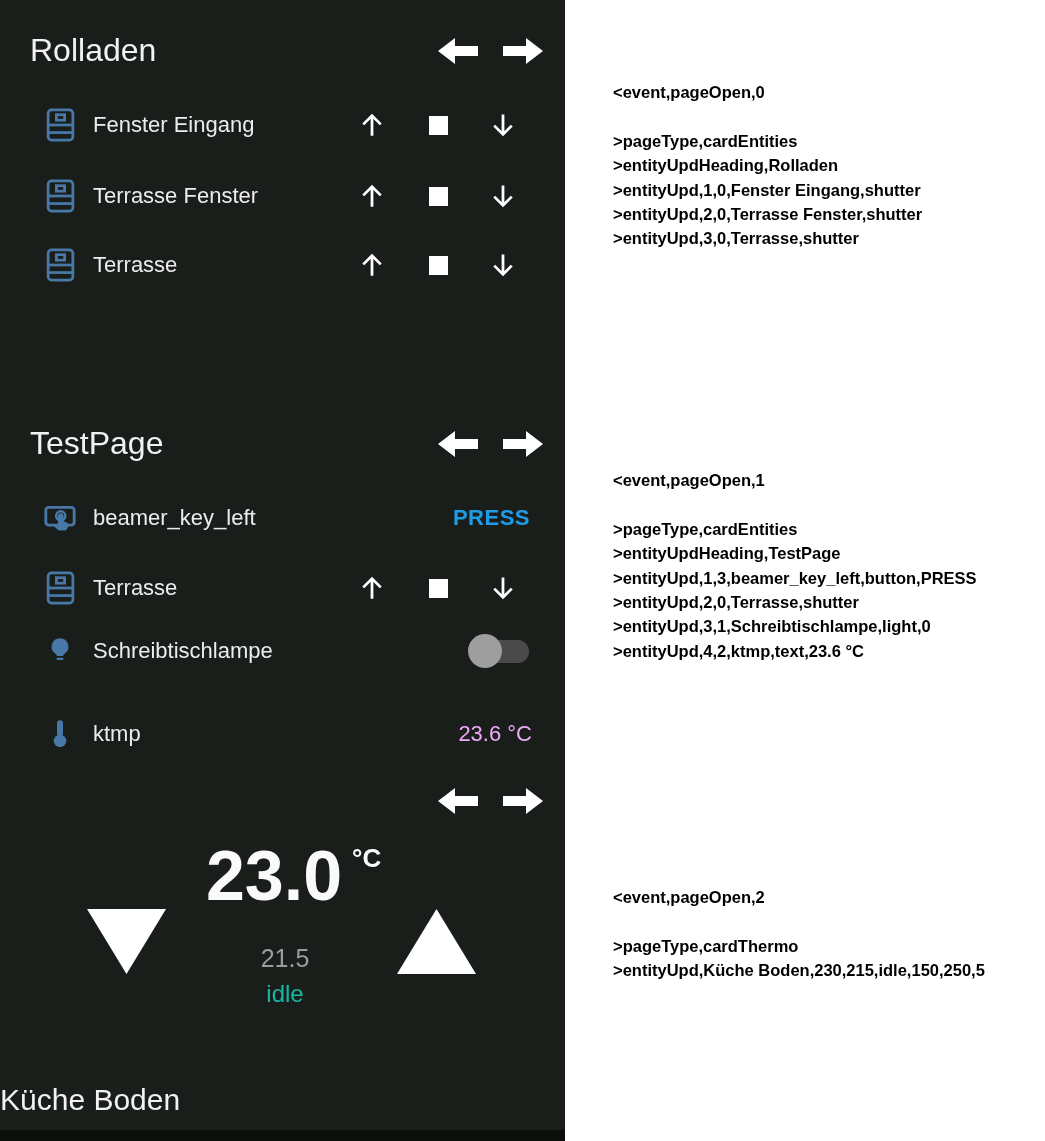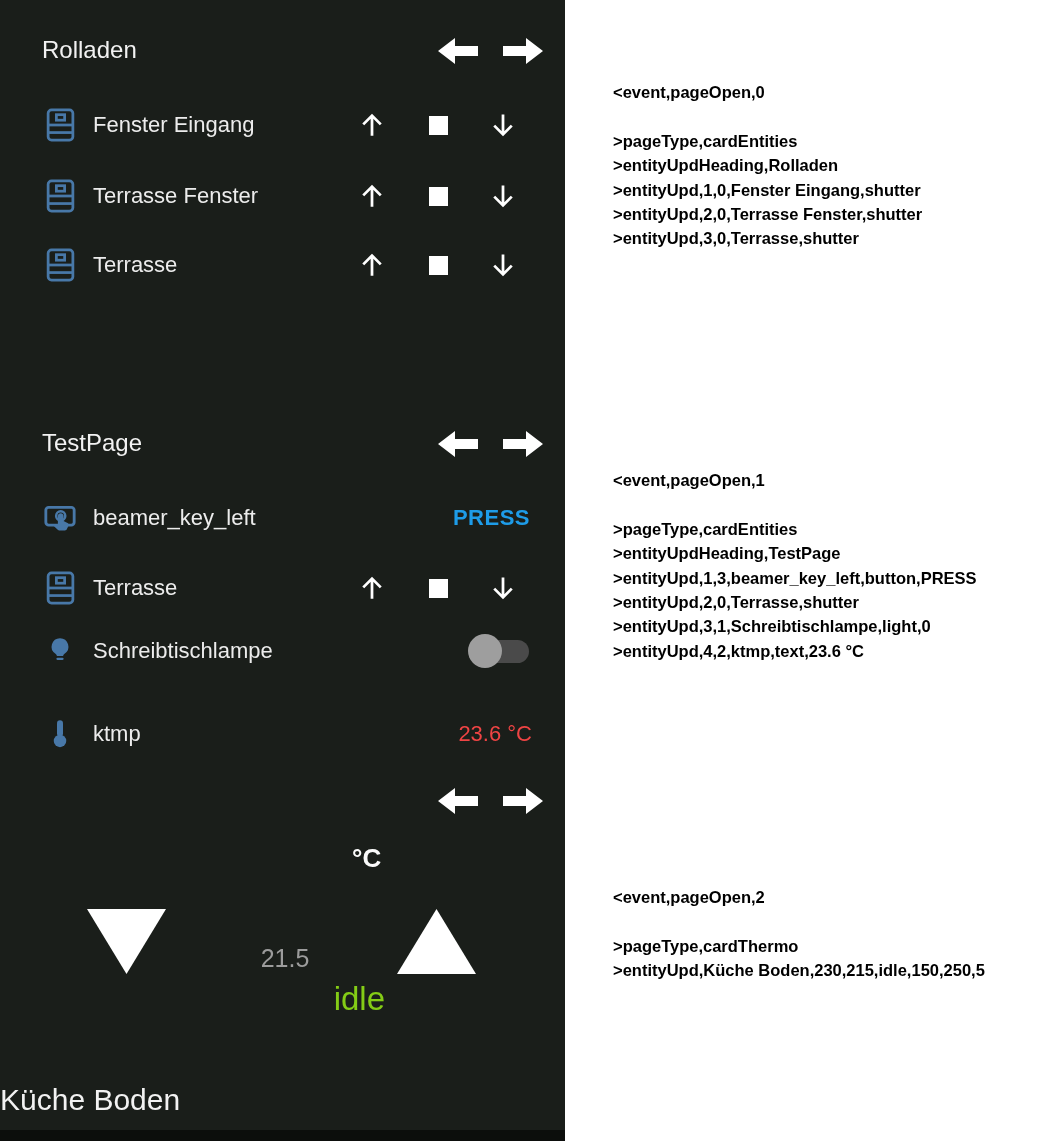--- a/index.html
+++ b/index.html
@@ -2,47 +2,47 @@
 <html><head>
 <meta charset="utf-8">
 <style>
   html,body{margin:0;padding:0;}
   body{width:1045px;height:1141px;position:relative;background:#ffffff;
        font-family:"Liberation Sans",sans-serif;overflow:hidden;}
 
   
   .device-col{position:absolute;left:0;top:0;width:565px;height:1141px;background:#1a1e1a;}
   .page{position:absolute;left:0;width:565px;}
-  .page-heading{position:absolute;left:30px;font-size:24px;font-weight:400;color:#f2f2f2;line-height:34px;margin-left:12px;}
+  .page-heading{position:absolute;left:30px;font-size:32px;font-weight:400;color:#f2f2f2;line-height:34px;}
   .nav-arrow{position:absolute;width:40px;height:32px;cursor:pointer;}
   .nav-left{left:438px;} .nav-right{left:503px;}
 
   .row{position:absolute;left:0;width:565px;height:44px;}
   .eicon{position:absolute;left:42px;top:3px;width:36px;height:38px;display:flex;align-items:center;justify-content:center;}
   .elabel{position:absolute;left:93px;top:0;font-size:22px;color:#ececec;line-height:44px;white-space:nowrap;}
   .ctl{position:absolute;top:6px;width:32px;height:32px;display:flex;align-items:center;justify-content:center;cursor:pointer;}
   .ctl-up{left:356px;} .ctl-stop{left:422px;} .ctl-down{left:487px;}
   .stop-sq{width:19px;height:19px;background:#ffffff;}
   .press-label{position:absolute;left:420px;top:0;width:110px;text-align:right;line-height:44px;
                font-size:22px;font-weight:700;color:#1e9ce8;letter-spacing:.5px;cursor:pointer;}
   .value-label{position:absolute;left:410px;top:0;width:122px;text-align:right;line-height:44px;
-               font-size:22px;color:#ef4444;white-space:nowrap;}
+               font-size:22px;color:#f0abfc;white-space:nowrap;}
 
   .toggle{position:absolute;left:468px;top:5px;width:62px;height:36px;cursor:pointer;}
   .toggle-track{position:absolute;left:4px;top:6px;width:57px;height:23px;border-radius:12px;background:#4a4a4a;}
   .toggle-knob{position:absolute;left:0;top:0;width:34px;height:34px;border-radius:50%;background:#9e9e9e;}
 
   
   .temp-main{position:absolute;left:174px;top:840px;width:200px;text-align:center;
              font-size:70px;font-weight:700;color:#fafafa;line-height:72px;}
   .temp-unit{position:absolute;left:352px;top:843px;font-size:26px;font-weight:700;color:#fafafa;}
   .tri{position:absolute;top:909px;width:80px;height:66px;cursor:pointer;}
   .tri-down{left:87px;} .tri-up{left:397px;}
   .temp-target{position:absolute;left:185px;top:944px;width:200px;text-align:center;font-size:25px;color:#9c9c9c;}
-  .temp-state{position:absolute;left:185px;top:980px;width:200px;text-align:right;font-size:33px;color:#84cc16;}
+  .temp-state{position:absolute;left:185px;top:980px;width:200px;text-align:center;font-size:24px;color:#14b8a6;}
   .thermo-name{position:absolute;left:0;top:1083px;width:527px;text-align:left;font-size:30px;color:#f2f2f2;}
   .bottom-bar{position:absolute;left:0;top:1130px;width:565px;height:11px;background:#0c0e0c;}
 
   
   .log{position:absolute;left:613px;color:#000;font-weight:700;font-size:16.5px;}
   .log-line{min-height:24.4px;line-height:24.4px;white-space:pre;}
 </style>
 </head>
 <body>
 
@@ -221,20 +221,21 @@
           <polygon points="40,10 17,10 17,2 0,15 17,28 17,20 40,20" fill="#ffffff"></polygon>
         </svg>
     </span>
     <span class="nav-arrow nav-right" style="top:25px;">
       <svg width="40" height="32" viewBox="0 0 40 30">
           <polygon points="0,10 23,10 23,2 40,15 23,28 23,20 0,20" fill="#ffffff"></polygon>
         </svg>
     </span>
   </div>
 
+  <div class="temp-main">23.0</div>
   <div class="temp-unit">°C</div>
 
   <span class="tri tri-down">
     <svg width="80" height="66" viewBox="0 0 80 66">
         <polygon points="0,0 79,0 39.5,65" fill="#ffffff"></polygon>
       </svg>
   </span>
   <span class="tri tri-up">
     <svg width="80" height="66" viewBox="0 0 80 66">
         <polygon points="39.5,0 79,65 0,65" fill="#ffffff"></polygon>

